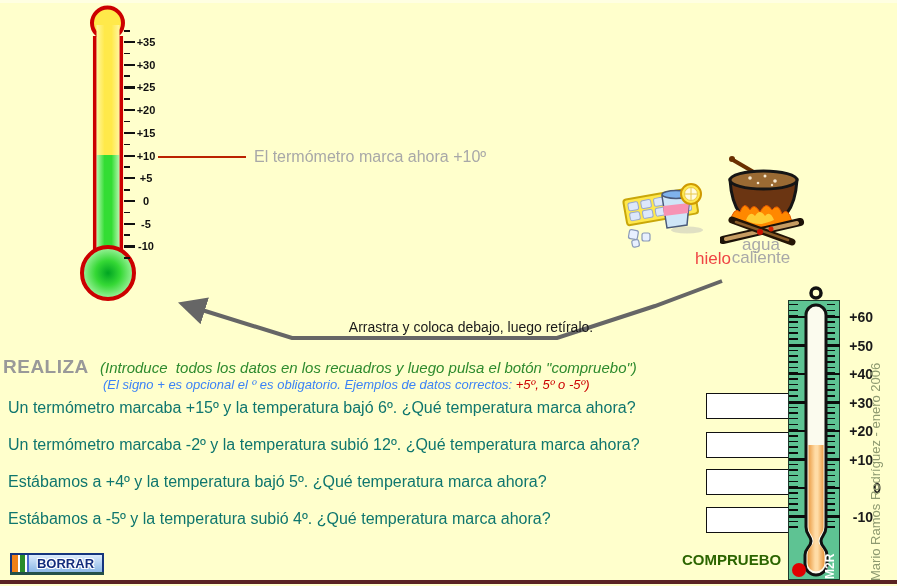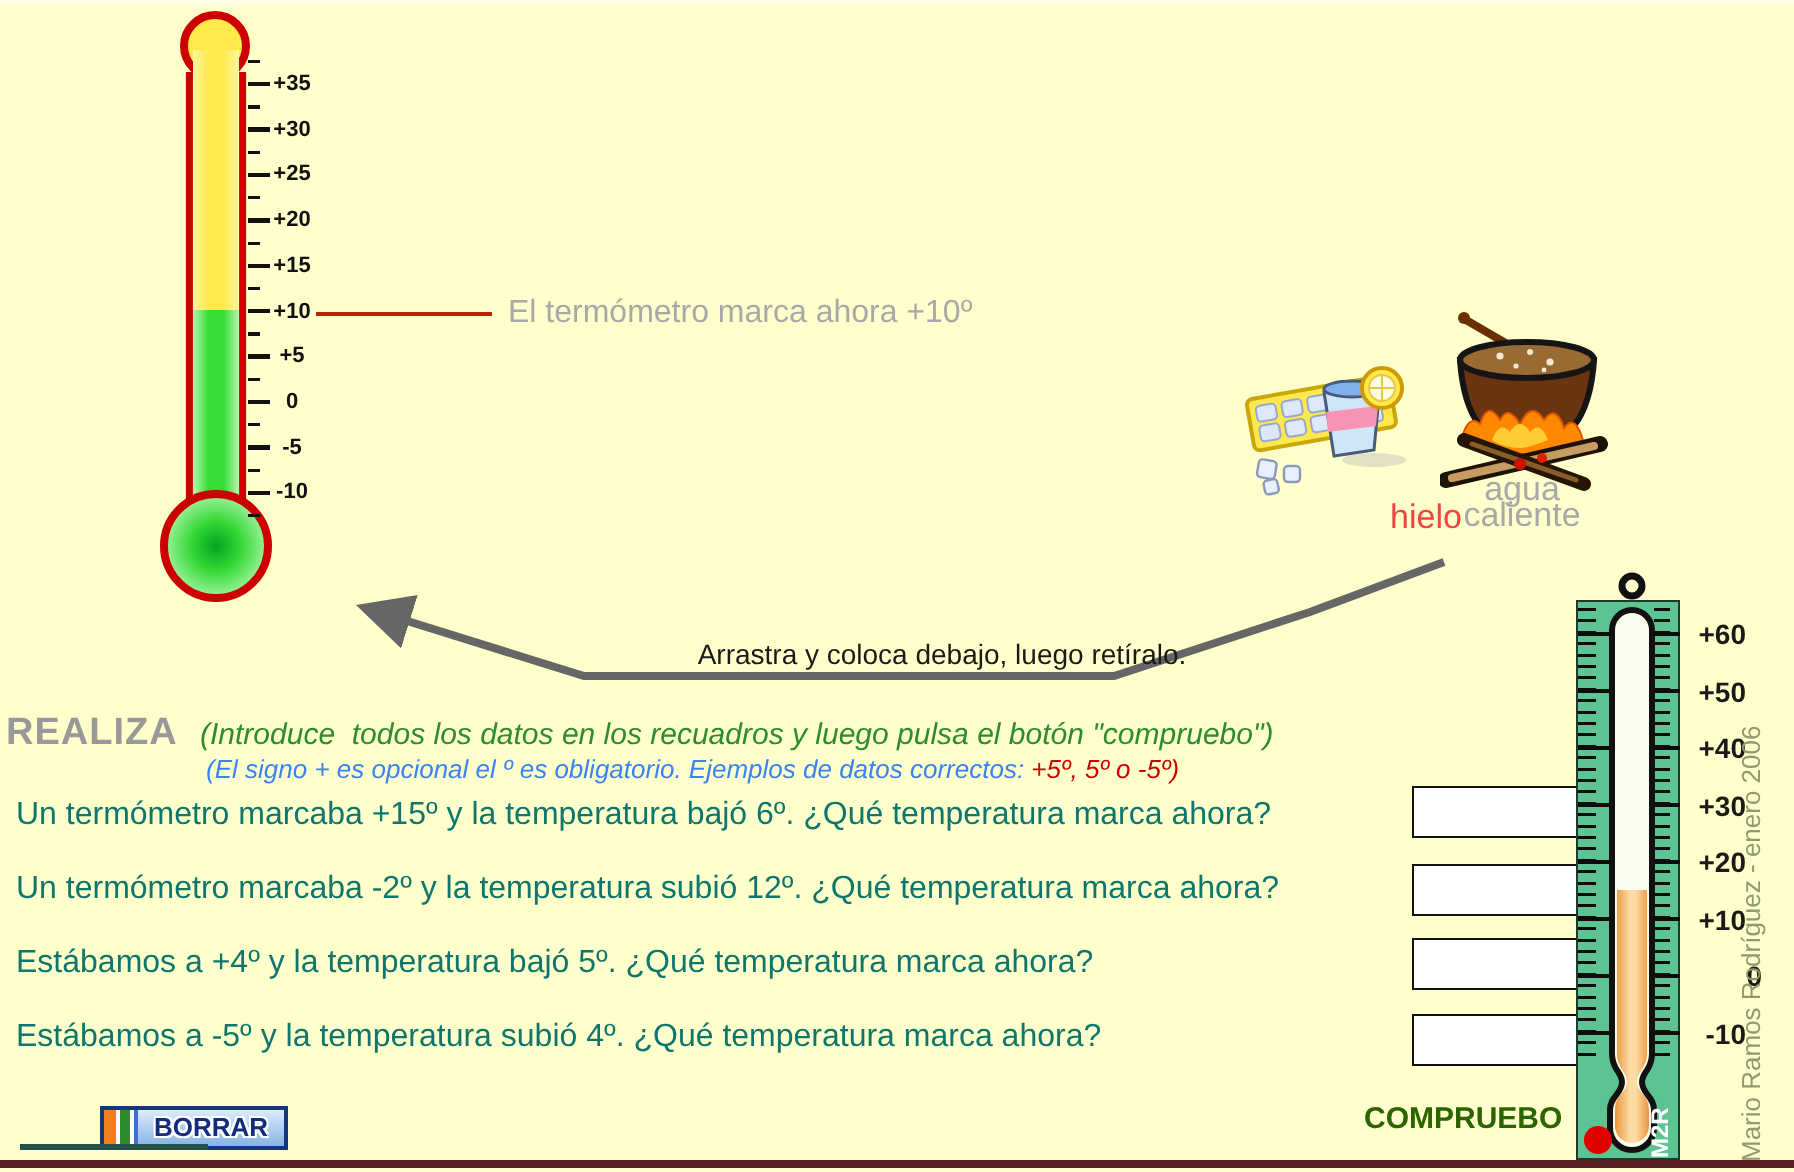--- a/index.html
+++ b/index.html
@@ -50,21 +50,21 @@
     background:repeating-linear-gradient(to bottom,#0c0c0c 0 1.5px,transparent 1.5px 5.7px);}
   .rt-label{left:841px;width:32px;height:18px;font-size:14px;font-weight:600;color:#1a1a1a;line-height:18px;text-align:right;}
   .rt-svg{left:795px;top:283px;}
   .red-dot{left:792px;top:563px;width:14px;height:14px;border-radius:50%;background:#E00000;}
   .brand-vert{left:823px;top:541px;height:38px;width:15px;writing-mode:vertical-rl;transform:rotate(180deg);
     font-size:12px;font-weight:bold;color:#fff;line-height:15px;}
 
   
   .check-btn{left:682px;top:551px;font-size:15px;font-weight:bold;color:#2C6500;cursor:pointer;}
   .clear-btn{left:10px;top:553px;width:90px;height:18px;border:2px solid #15357D;display:flex;align-items:stretch;
-    background:linear-gradient(to bottom,#DCEBFD,#86B4E4);cursor:pointer;margin-left:40px;}
+    background:linear-gradient(to bottom,#DCEBFD,#86B4E4);cursor:pointer;}
   .clear-shadow{left:10px;top:572px;width:94px;height:3px;background:#235048;}
   .stripes{display:flex;}
   .stripes i{display:block;height:100%;}
   .s1{width:6px;background:#F08018;}
   .s2{width:2px;background:#fff;}
   .s3{width:5px;background:#2A8C2A;}
   .s4{width:2px;background:#fff;}
   .s5{width:2px;background:#4A6AD0;}
   .clear-label{flex:1;text-align:center;font-size:13px;font-weight:bold;color:#132D7D;line-height:18px;
     text-shadow:1px 1px 0 #fff,-1px -1px 0 #fff,1px -1px 0 #fff,-1px 1px 0 #fff;}

